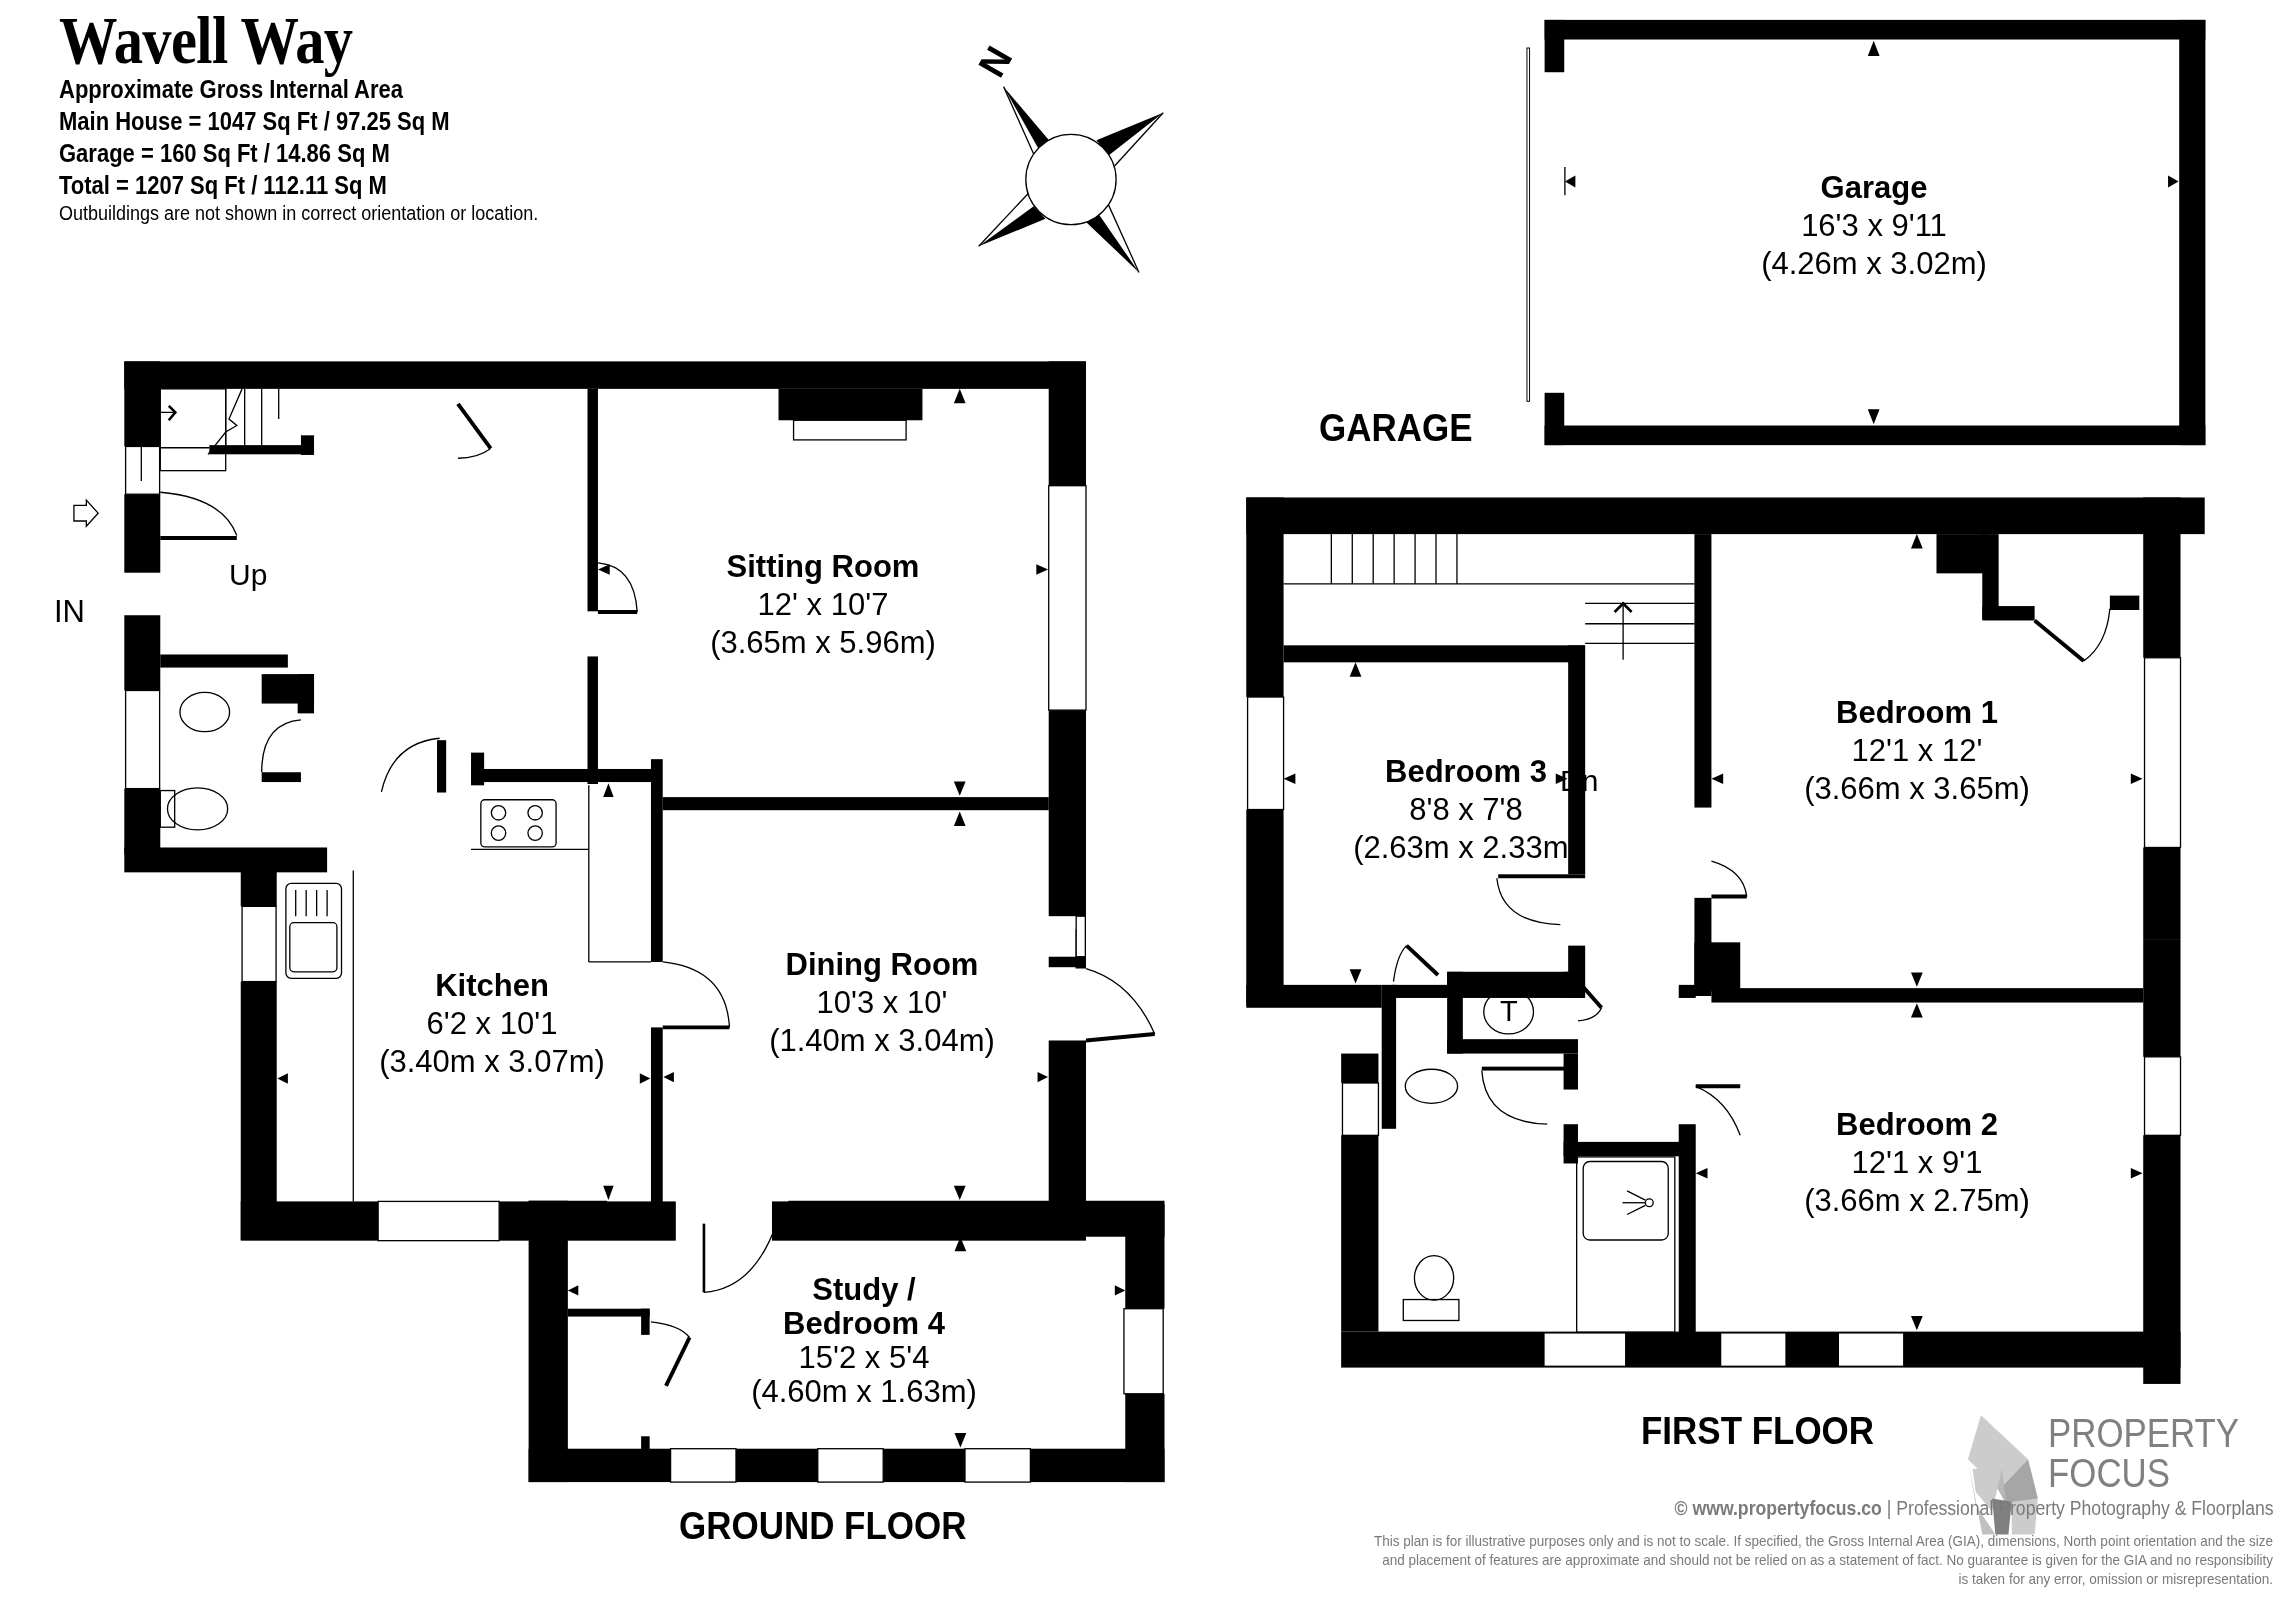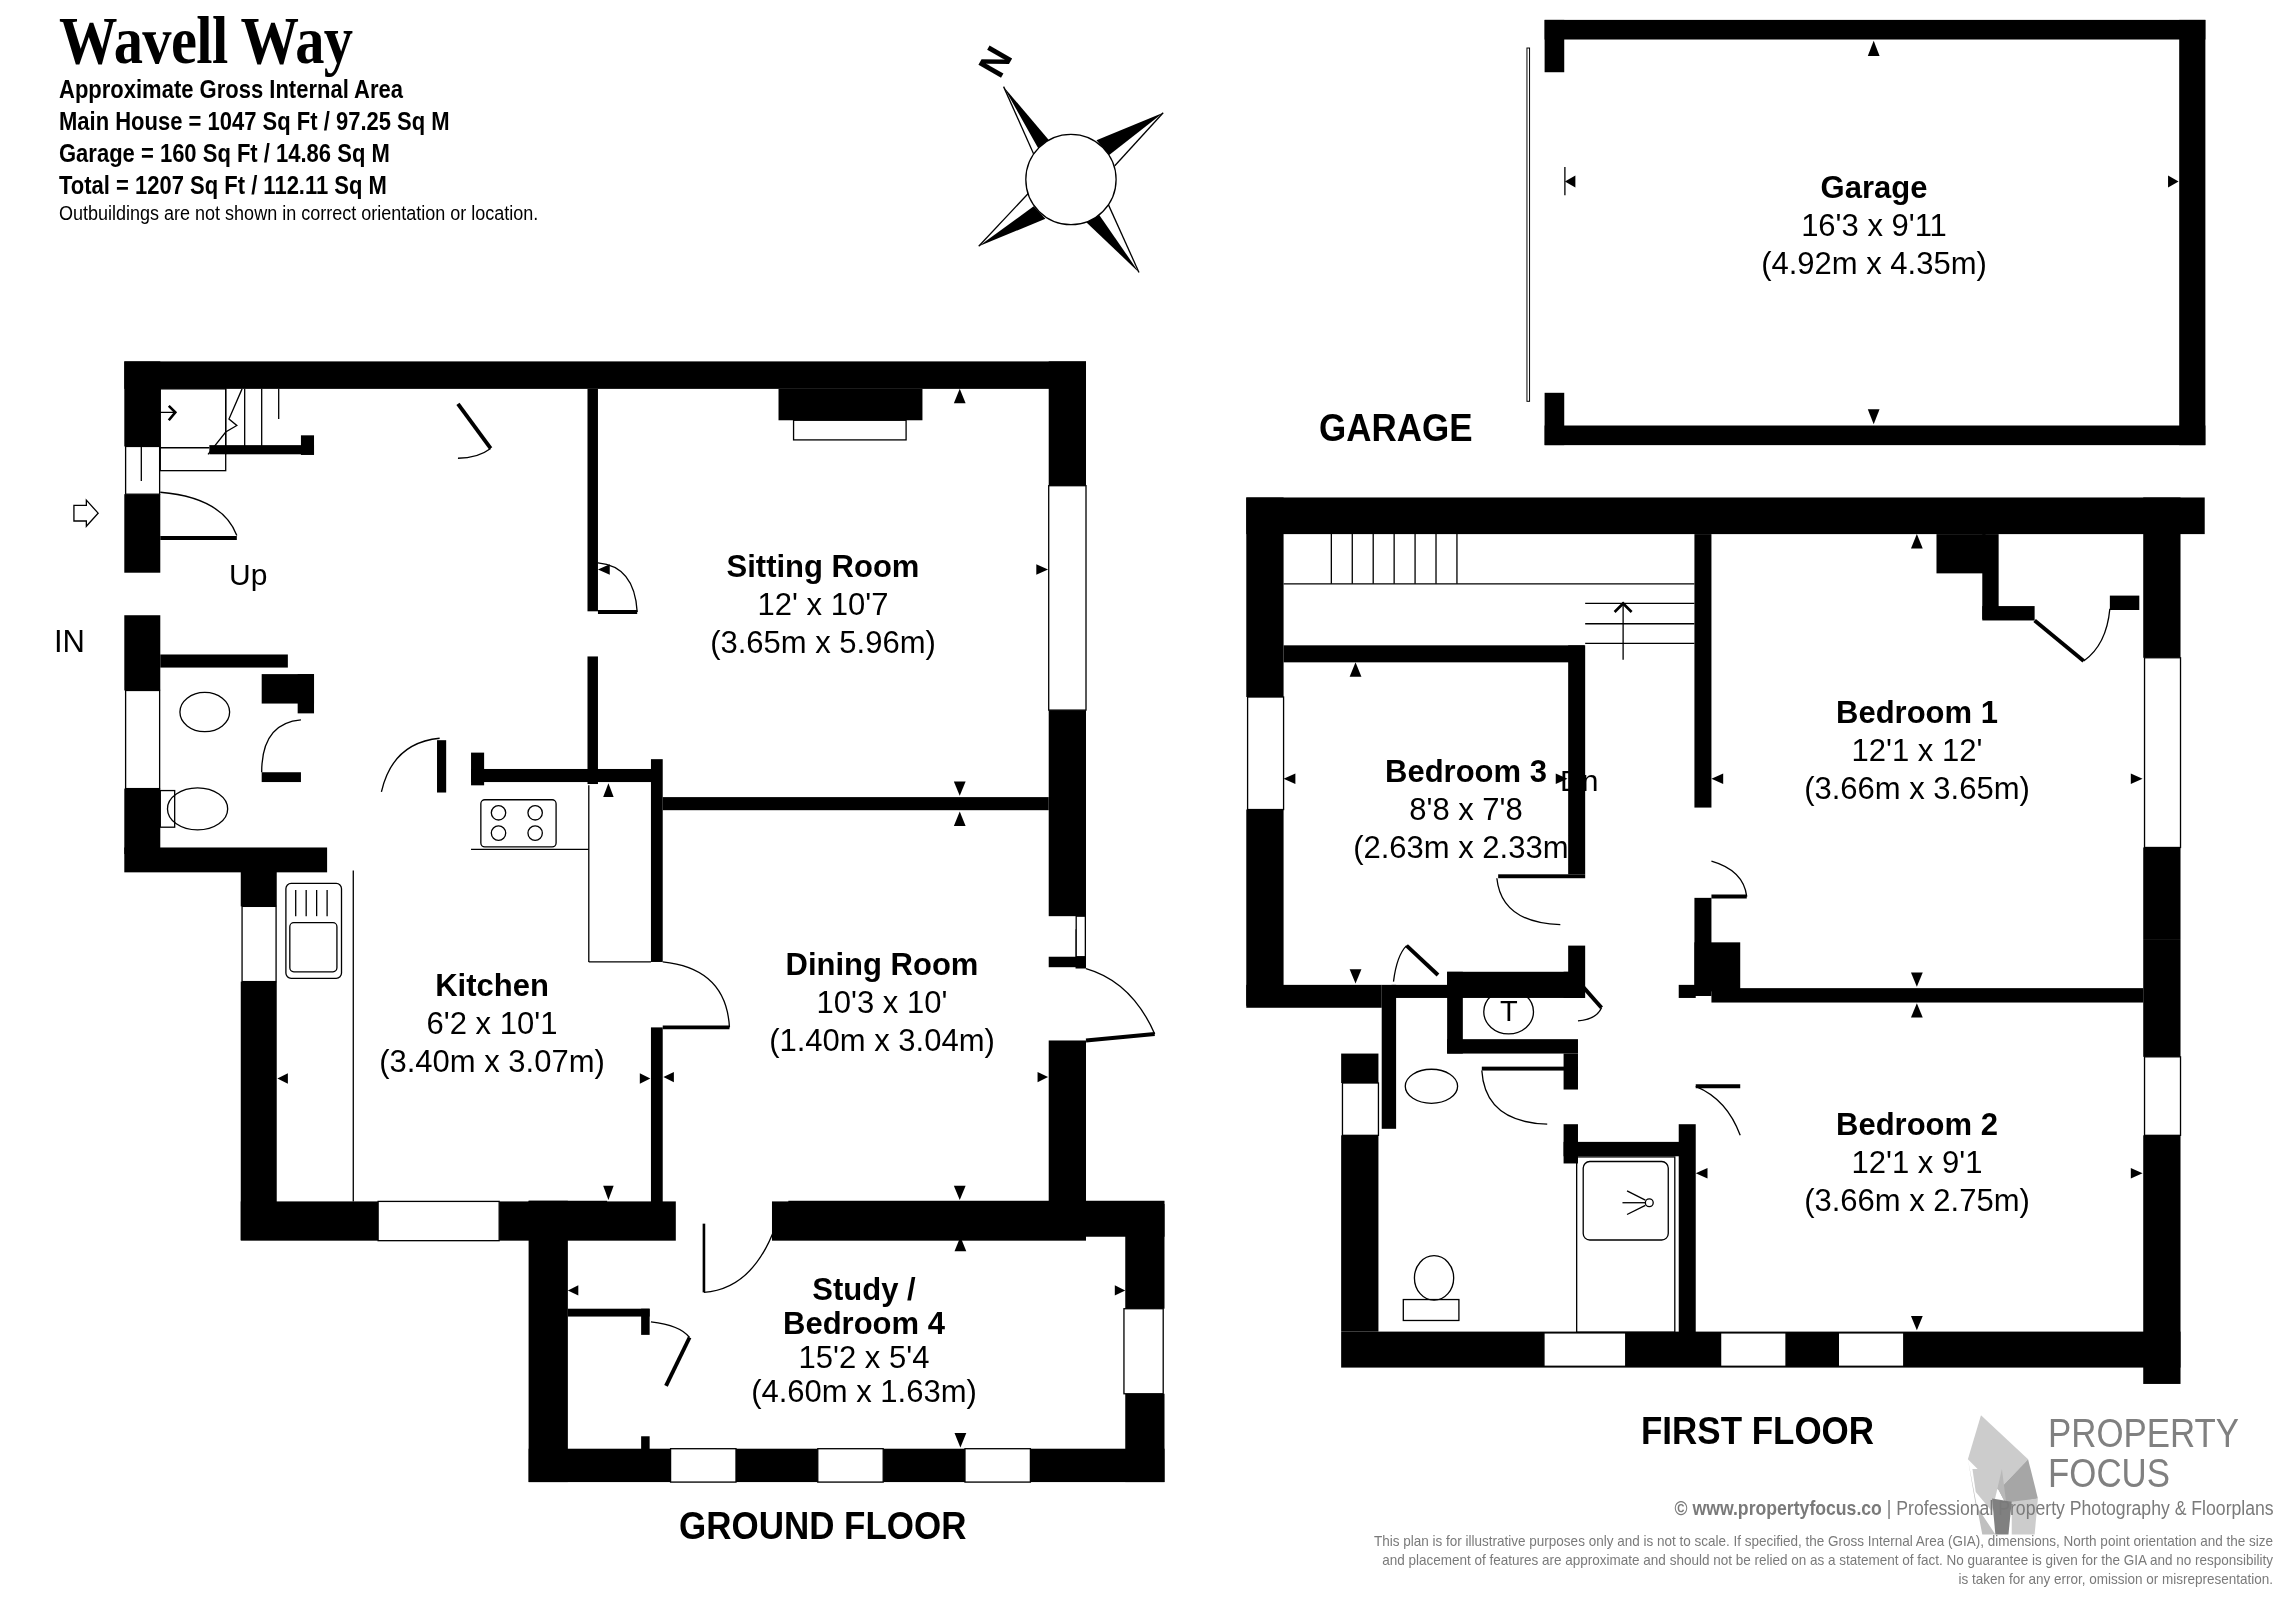--- a/index.html
+++ b/index.html
@@ -349,25 +349,25 @@
 <div class="abs title">Wavell Way</div>
 <div class="abs area" style="top:77px">Approximate Gross Internal Area</div>
 <div class="abs area" style="top:109px">Main House = 1047 Sq Ft / 97.25 Sq M</div>
 <div class="abs area" style="top:141px">Garage = 160 Sq Ft / 14.86 Sq M</div>
 <div class="abs area" style="top:173px">Total = 1207 Sq Ft / 112.11 Sq M</div>
 <div class="abs note">Outbuildings are not shown in correct orientation or location.</div>
 
 <div class="room" style="left:1874px; top:169px">
   <span class="rn">Garage</span>
   <span class="rd">16'3 x 9'11</span>
-  <span class="rd">(4.92m x 4.35m)</span>
+  <span class="rd">(4.26m x 3.02m)</span>
 </div>
 <div class="abs floor-label" style="left:1319px; top:407px">GARAGE</div>
 
-<div class="abs lbl" style="left:54px; top:624px">IN</div>
+<div class="abs lbl" style="left:54px; top:594px">IN</div>
 <div class="abs lbl" style="left:229px; top:558px; font-size:30px">Up</div>
 
 <div class="room" style="left:823px; top:548px">
   <span class="rn">Sitting Room</span>
   <span class="rd">12' x 10'7</span>
   <span class="rd">(3.65m x 5.96m)</span>
 </div>
 <div class="room" style="left:492px; top:967px">
   <span class="rn">Kitchen</span>
   <span class="rd">6'2 x 10'1</span>

